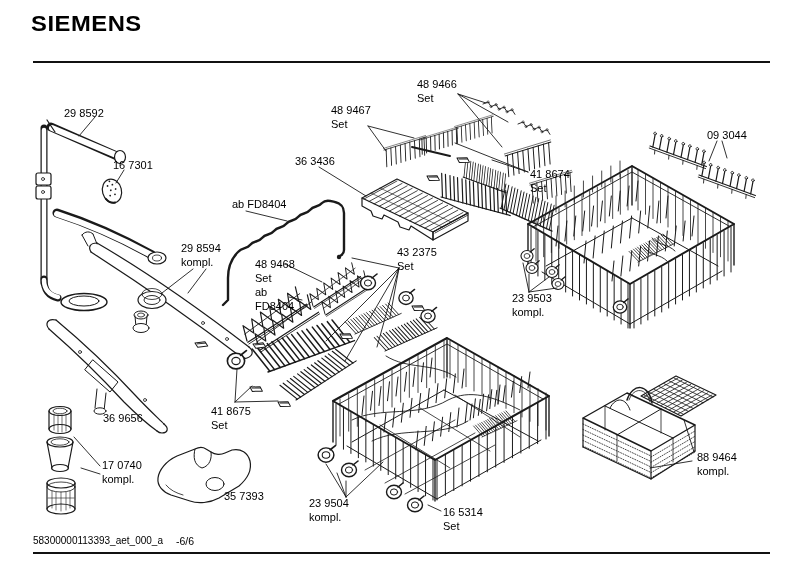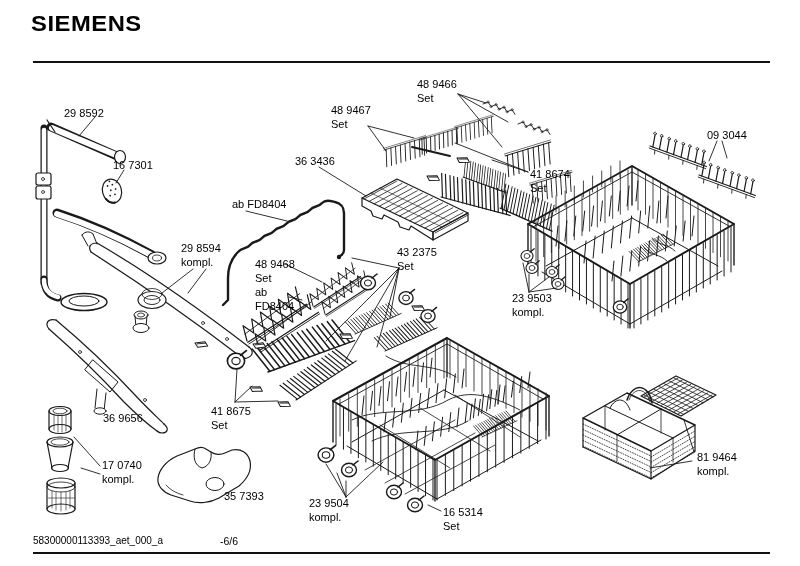--- a/index.html
+++ b/index.html
@@ -7,21 +7,21 @@
         font-family:"Liberation Sans",sans-serif;color:#000000;}
   .abs{position:absolute;}
   #brand{left:31px;top:11px;font-size:22px;font-weight:bold;letter-spacing:.5px;
          transform:scaleX(1.08);transform-origin:left top;}
   #model{left:164px;top:15px;font-size:11.5px;}
   #cat{left:637px;top:15px;font-size:11.5px;line-height:13px;}
   .rule{left:33px;width:737px;height:2px;background:#111;}
   #rule-top{top:61px;}
   #rule-bottom{top:552px;}
   #docid{left:33px;top:535px;font-size:10px;}
-  #pageno{left:176px;top:535px;font-size:10.5px;margin-left:44px;}
+  #pageno{left:176px;top:535px;font-size:10.5px;}
   .plabel{position:absolute;font-size:11px;line-height:14px;white-space:pre;}
   svg{position:absolute;left:0;top:0;}
   svg *{stroke:#1a1a1a;fill:none;stroke-width:1.2;stroke-linecap:round;stroke-linejoin:round;}
   .w06{stroke-width:.6}.w08{stroke-width:.8}.w09{stroke-width:.9}
   .w10{stroke-width:1}.w12{stroke-width:1.2}.w14{stroke-width:1.4}.w15{stroke-width:1.5}
   .w16{stroke-width:1.6}.w20{stroke-width:2}.w24{stroke-width:2.4}
   .t9{stroke-width:9}.t7{stroke-width:7}
   .wht{stroke:#fff}.t6{stroke-width:6}.t45{stroke-width:4.5}
   .wf{fill:#fff}.bk{fill:#1a1a1a;stroke:none}
   .gw08 line{stroke-width:.8}.gw10 line{stroke-width:1}
@@ -658,18 +658,18 @@
   <div class="plabel" style="left:707px;top:128px"><div>09 3044</div></div>
   <div class="plabel" style="left:255px;top:257px"><div>48 9468</div><div>Set</div><div>ab</div><div>FD8404</div></div>
   <div class="plabel" style="left:397px;top:245px"><div>43 2375</div><div>Set</div></div>
   <div class="plabel" style="left:512px;top:291px"><div>23 9503</div><div>kompl.</div></div>
   <div class="plabel" style="left:103px;top:411px"><div>36 9656</div></div>
   <div class="plabel" style="left:211px;top:404px"><div>41 8675</div><div>Set</div></div>
   <div class="plabel" style="left:102px;top:458px"><div>17 0740</div><div>kompl.</div></div>
   <div class="plabel" style="left:224px;top:489px"><div>35 7393</div></div>
   <div class="plabel" style="left:309px;top:496px"><div>23 9504</div><div>kompl.</div></div>
   <div class="plabel" style="left:443px;top:505px"><div>16 5314</div><div>Set</div></div>
-  <div class="plabel" style="left:697px;top:450px"><div>81 9464</div><div>kompl.</div></div>
+  <div class="plabel" style="left:697px;top:450px"><div>88 9464</div><div>kompl.</div></div>
 
   <div id="docid" class="abs">58300000113393_aet_000_a</div>
   <div id="pageno" class="abs">-6/6</div>
   <div id="rule-bottom" class="rule abs"></div>
 </div>
 
 </body></html>

